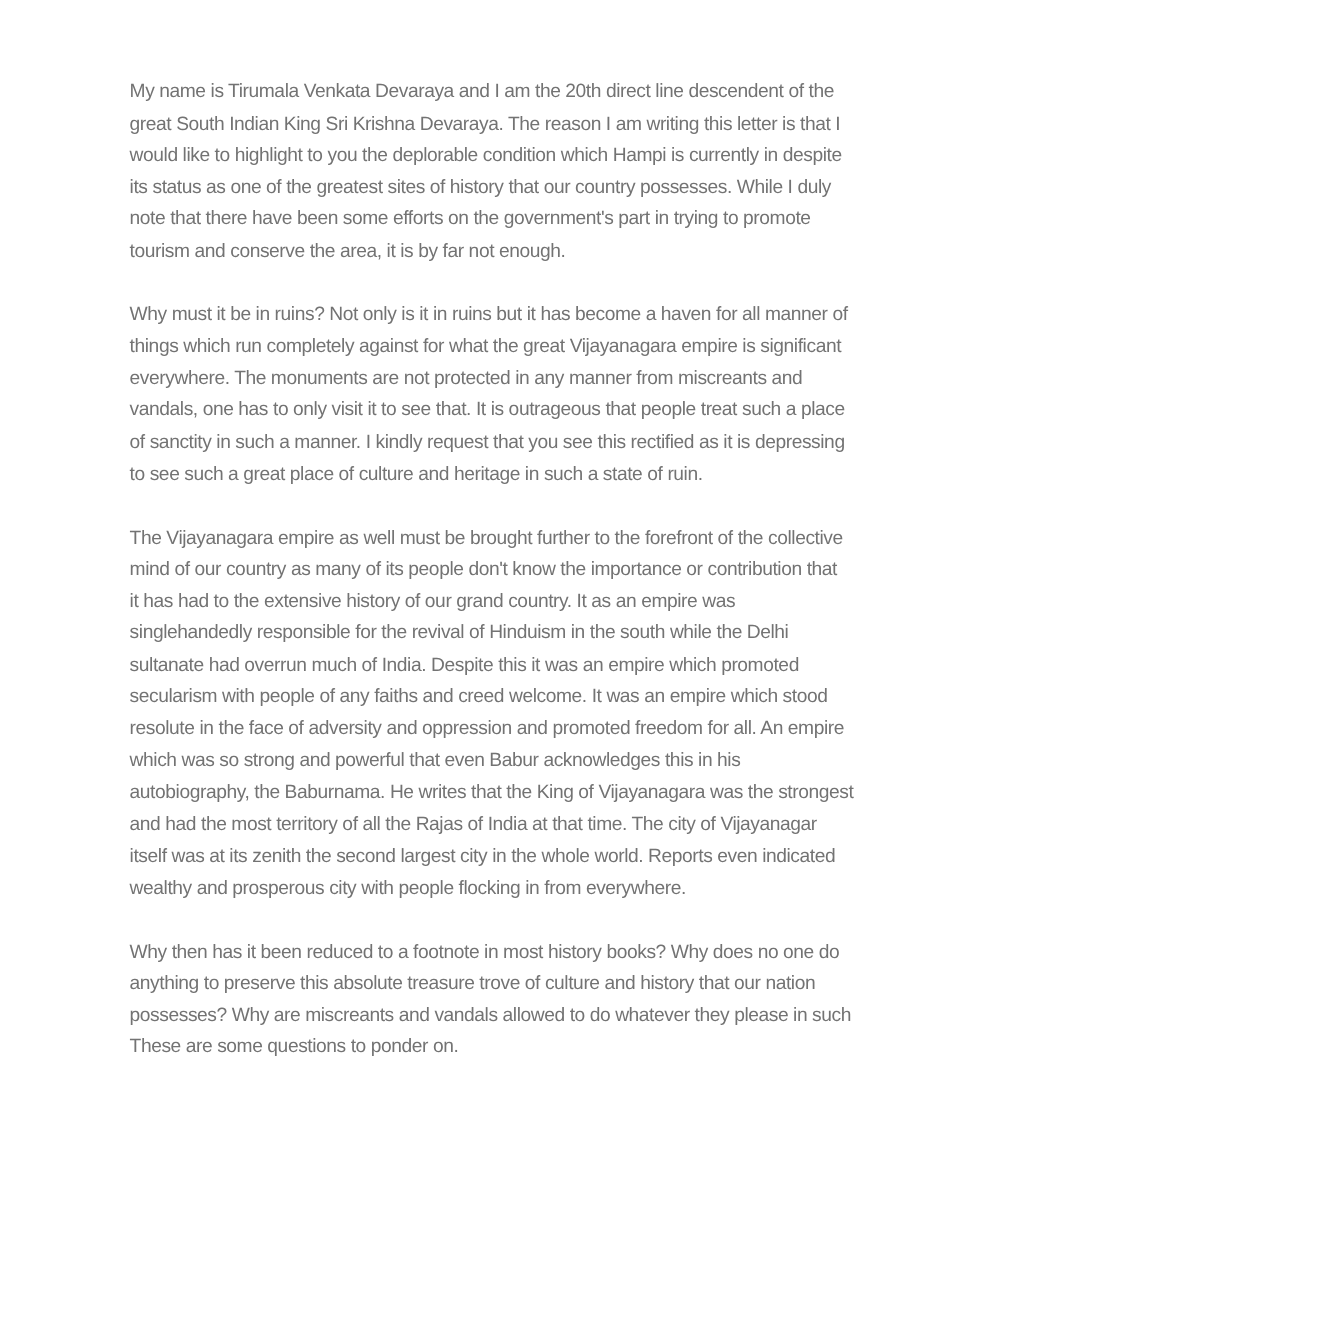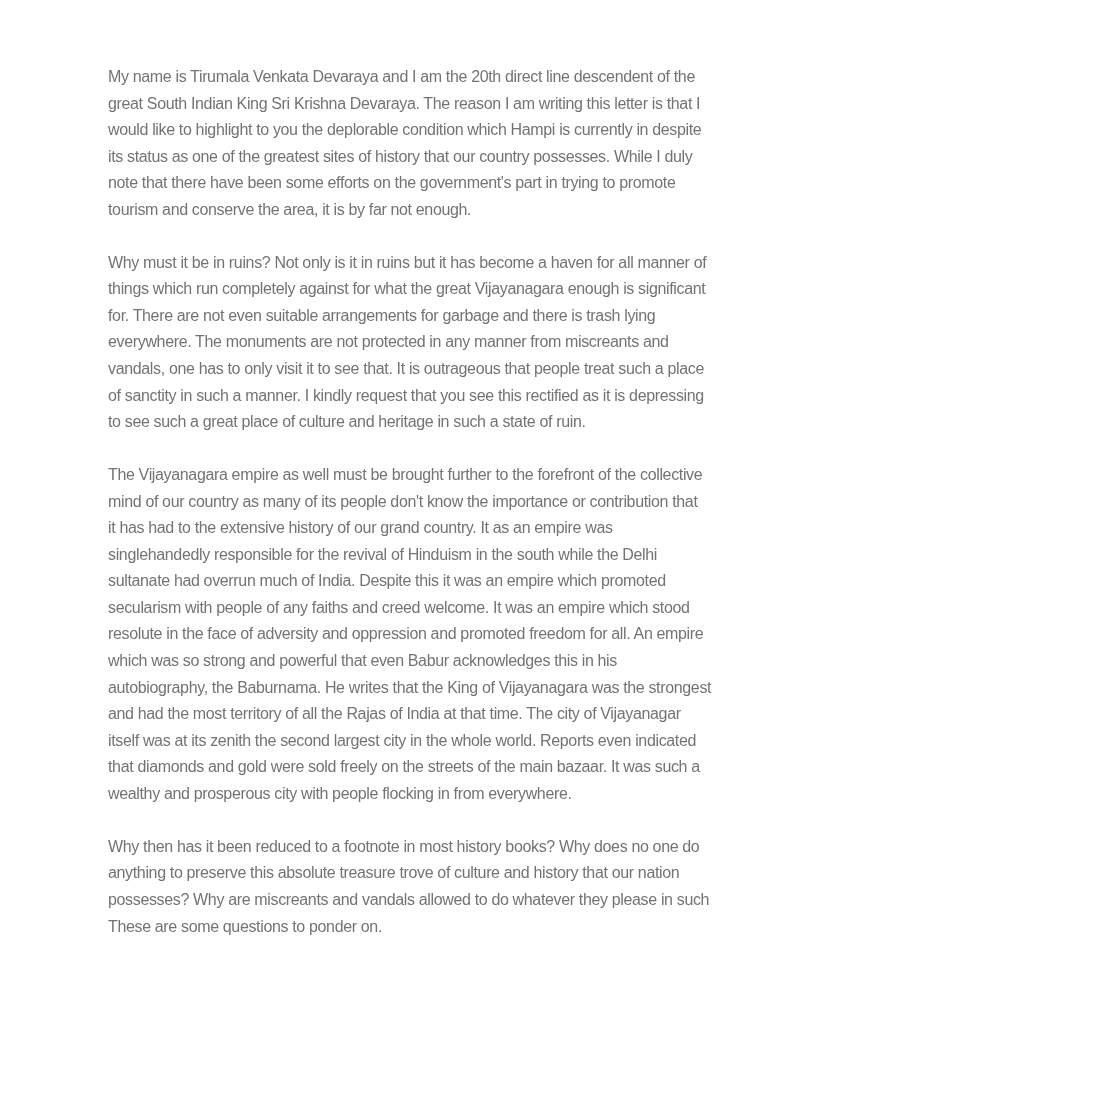--- a/index.html
+++ b/index.html
@@ -50,41 +50,39 @@
     <span class="line" style="white-space: nowrap; word-spacing: 0px; text-align: left; text-align-last: left;">My name is Tirumala Venkata Devaraya and I am the 20th direct line descendent of the</span>
     <span class="line" style="white-space: nowrap; word-spacing: 0px; text-align: left; text-align-last: left;">great South Indian King Sri Krishna Devaraya. The reason I am writing this letter is that I</span>
     <span class="line" style="white-space: nowrap; word-spacing: 0px; text-align: left; text-align-last: left;">would like to highlight to you the deplorable condition which Hampi is currently in despite</span>
     <span class="line" style="white-space: nowrap; word-spacing: 0px; text-align: left; text-align-last: left;">its status as one of the greatest sites of history that our country possesses. While I duly</span>
     <span class="line" style="white-space: nowrap; word-spacing: 0px; text-align: left; text-align-last: left;">note that there have been some efforts on the government's part in trying to promote</span>
     <span class="line last">tourism and conserve the area, it is by far not enough.</span>
   </p>
 
   <p class="para">
     <span class="line" style="white-space: nowrap; word-spacing: 0px; text-align: left; text-align-last: left;">Why must it be in ruins? Not only is it in ruins but it has become a haven for all manner of</span>
-    <span class="line" style="white-space: nowrap; word-spacing: 0px; text-align: left; text-align-last: left;">things which run completely against for what the great Vijayanagara enough is significant</span>
-    <span class="line" style="white-space: nowrap; word-spacing: 0px; text-align: left; text-align-last: left;">for. There are not even suitable arrangements for garbage and there is trash lying</span>
+    <span class="line" style="white-space: nowrap; word-spacing: 0px; text-align: left; text-align-last: left;">things which run completely against for what the great Vijayanagara empire is significant</span>
     <span class="line" style="white-space: nowrap; word-spacing: 0px; text-align: left; text-align-last: left;">everywhere. The monuments are not protected in any manner from miscreants and</span>
     <span class="line" style="white-space: nowrap; word-spacing: 0px; text-align: right; text-align-last: left;">vandals, one has to only visit it to see that. It is outrageous that people treat such a place</span>
     <span class="line" style="white-space: nowrap; word-spacing: 0px; text-align: left; text-align-last: left;">of sanctity in such a manner. I kindly request that you see this rectified as it is depressing</span>
     <span class="line last">to see such a great place of culture and heritage in such a state of ruin.</span>
   </p>
 
   <p class="para">
     <span class="line" style="white-space: nowrap; word-spacing: 0px; text-align: left; text-align-last: left;">The Vijayanagara empire as well must be brought further to the forefront of the collective</span>
     <span class="line" style="white-space: nowrap; word-spacing: 0px; text-align: left; text-align-last: left;">mind of our country as many of its people don't know the importance or contribution that</span>
     <span class="line" style="white-space: nowrap; word-spacing: 0px; text-align: left; text-align-last: left;">it has had to the extensive history of our grand country. It as an empire was</span>
     <span class="line" style="white-space: nowrap; word-spacing: 0px; text-align: left; text-align-last: left;">singlehandedly responsible for the revival of Hinduism in the south while the Delhi</span>
     <span class="line" style="white-space: nowrap; word-spacing: 0px; text-align: left; text-align-last: left;">sultanate had overrun much of India. Despite this it was an empire which promoted</span>
     <span class="line" style="white-space: nowrap; word-spacing: 0px; text-align: left; text-align-last: left;">secularism with people of any faiths and creed welcome. It was an empire which stood</span>
     <span class="line" style="white-space: nowrap; word-spacing: 0px; text-align: left; text-align-last: left;">resolute in the face of adversity and oppression and promoted freedom for all. An empire</span>
     <span class="line" style="white-space: nowrap; word-spacing: 0px; text-align: left; text-align-last: left;">which was so strong and powerful that even Babur acknowledges this in his</span>
     <span class="line" style="white-space: nowrap; word-spacing: 0px; text-align: left; text-align-last: left;">autobiography, the Baburnama. He writes that the King of Vijayanagara was the strongest</span>
     <span class="line" style="white-space: nowrap; word-spacing: 0px; text-align: left; text-align-last: left;">and had the most territory of all the Rajas of India at that time. The city of Vijayanagar</span>
     <span class="line" style="white-space: nowrap; word-spacing: 0px; text-align: left; text-align-last: left;">itself was at its zenith the second largest city in the whole world. Reports even indicated</span>
-    <span class="line" style="white-space: nowrap; word-spacing: 0px; text-align: left; text-align-last: left;">that diamonds and gold were sold freely on the streets of the main bazaar. It was such a</span>
     <span class="line last">wealthy and prosperous city with people flocking in from everywhere.</span>
   </p>
 
   <p class="para">
     <span class="line" style="white-space: nowrap; word-spacing: 0px; text-align: left; text-align-last: left;">Why then has it been reduced to a footnote in most history books? Why does no one do</span>
     <span class="line" style="white-space: nowrap; word-spacing: 0px; text-align: left; text-align-last: left;">anything to preserve this absolute treasure trove of culture and history that our nation</span>
     <span class="line" style="white-space: nowrap; word-spacing: 0px; text-align: left; text-align-last: left;">possesses? Why are miscreants and vandals allowed to do whatever they please in such</span>
     <span class="line last">These are some questions to ponder on.</span>
   </p>
 

